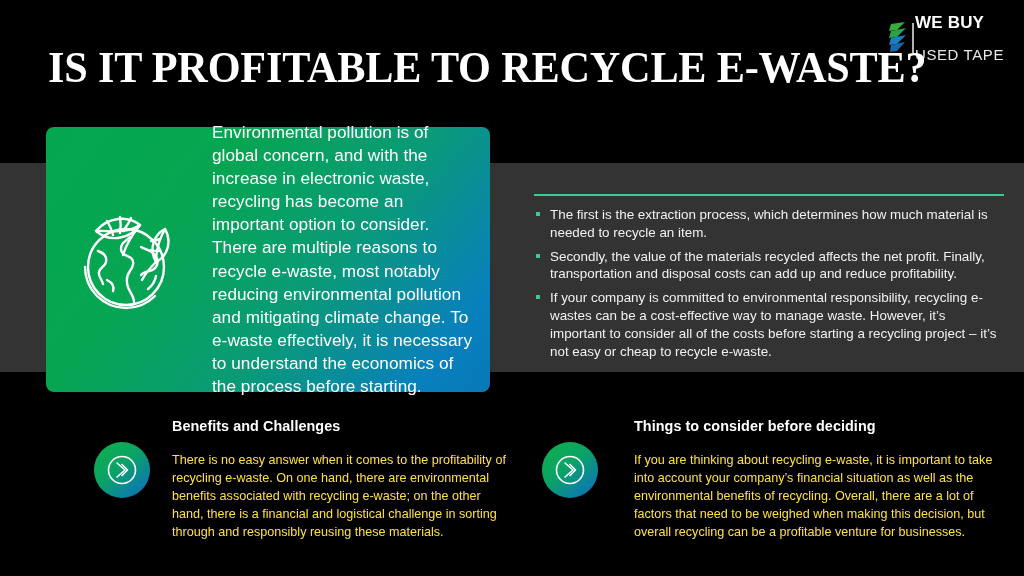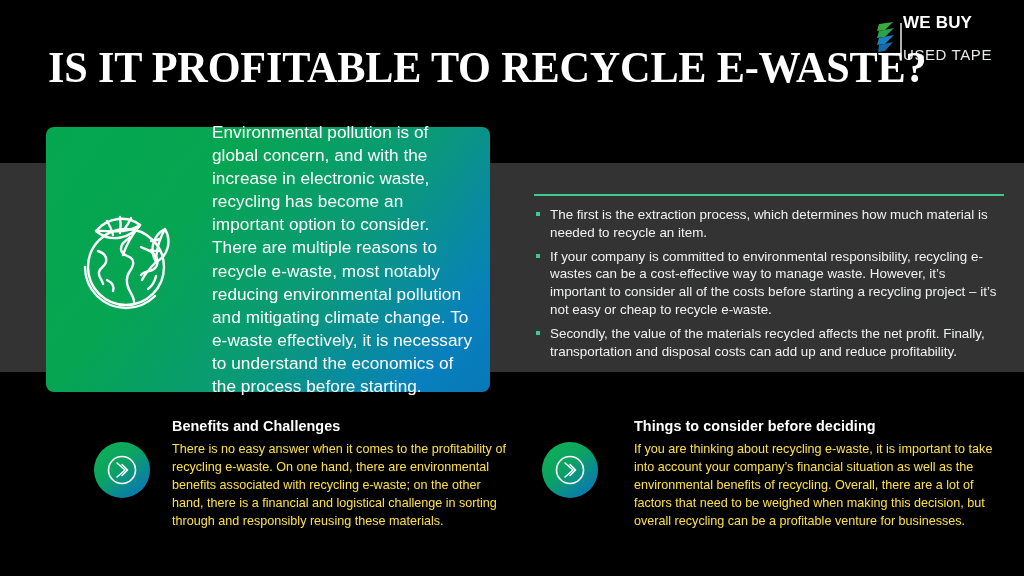--- a/index.html
+++ b/index.html
@@ -16,21 +16,21 @@
   .gray-band{
     position:absolute;
     left:0; top:163px;
     width:1024px; height:209px;
     background:#333333;
   }
 
   
   .logo{
     position:absolute;
-    right:32px; top:14px;
+    right:20px; top:14px;
     display:flex; align-items:center; gap:1px;
   }
   .logo-mark{ width:24px; height:34px; position:relative; }
   .logo-divider{
     width:2px; height:30px; background:#cfd2d4; opacity:.85;
   }
   .logo-words{ display:flex; flex-direction:column; line-height:1; }
   .logo-top{
     font-size:17px; font-weight:bold; letter-spacing:.2px;
     color:#ffffff;
@@ -136,21 +136,21 @@
   .badge svg{ width:40px; height:40px; }
 
   .block-body{
     flex:1 1 auto;
     padding-left:22px;
   }
   .block-title{
     font-size:14.4px;
     font-weight:bold;
     color:#ffffff;
-    margin-bottom:7px;
+    margin-bottom:18px;
     letter-spacing:.05px;
   }
   .block-text{
     font-size:12.6px;
     line-height:1.42;
     color:#fde047;
   }
   .block-left .block-body{ padding-left:22px; width:330px; }
   .block-right .block-body{ padding-left:24px; width:372px; }
 </style>
@@ -207,22 +207,22 @@
       <path d="M88 67 c-6 6 -11 12 -14 18"></path>
     </svg>
   </span>
   <p class="hero-text">Environmental pollution is of global concern, and with the increase in electronic waste, recycling has become an important option to consider. There are multiple reasons to recycle e-waste, most notably reducing environmental pollution and mitigating climate change. To e-waste effectively, it is necessary to understand the economics of the process before starting.</p>
 </div>
 
 <div class="decisions">
   <div class="decisions-rule"></div>
   <ul class="decisions-list">
     <li>The first is the extraction process, which determines how much material is needed to recycle an item.</li>
+    <li>Secondly, the value of the materials recycled affects the net profit. Finally, transportation and disposal costs can add up and reduce profitability.</li>
     <li>If your company is committed to environmental responsibility, recycling e- wastes can be a cost-effective way to manage waste. However, it’s important to consider all of the costs before starting a recycling project – it’s not easy or cheap to recycle e-waste.</li>
-    <li>Secondly, the value of the materials recycled affects the net profit. Finally, transportation and disposal costs can add up and reduce profitability.</li>
   </ul>
 </div>
 
 <div class="block block-left">
   <span class="badge">
     <svg viewBox="0 0 40 40" aria-hidden="true" fill="none" stroke="#ffffff" stroke-width="1.6" stroke-linecap="round" stroke-linejoin="round">
       <circle cx="20" cy="20" r="13.5"></circle>
       <path d="M15 13 L23 20 L15 27"></path>
       <path d="M20 14.5 L25.5 20 L20 25.5"></path>
     </svg>

